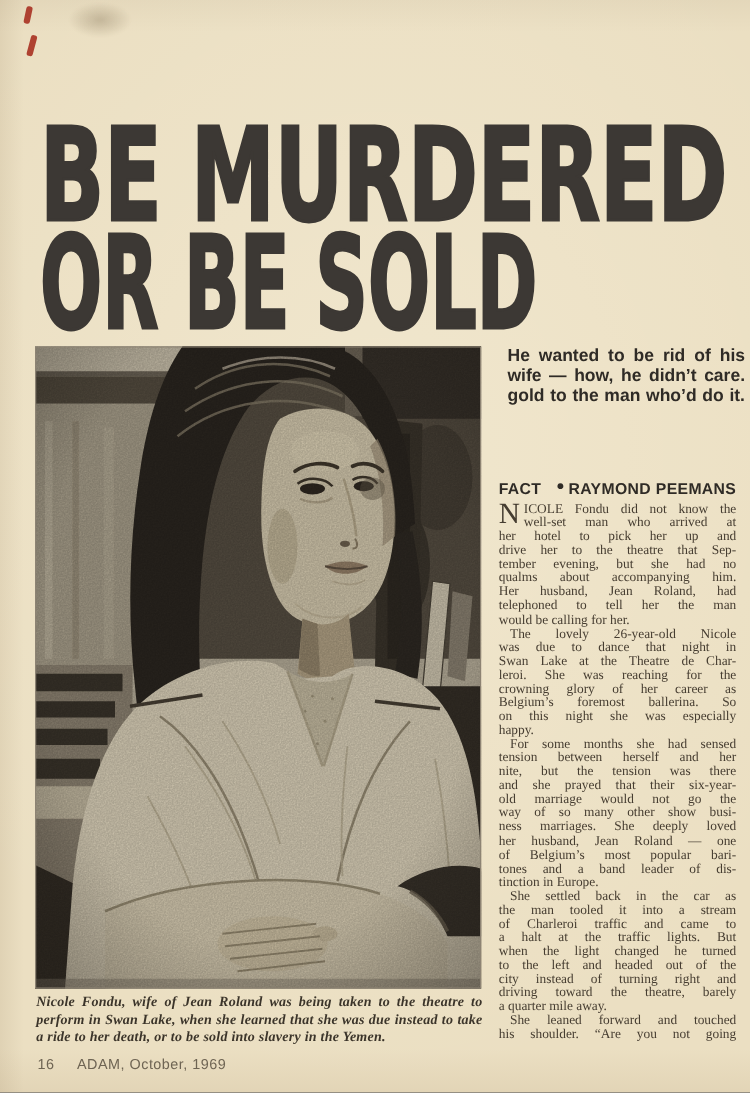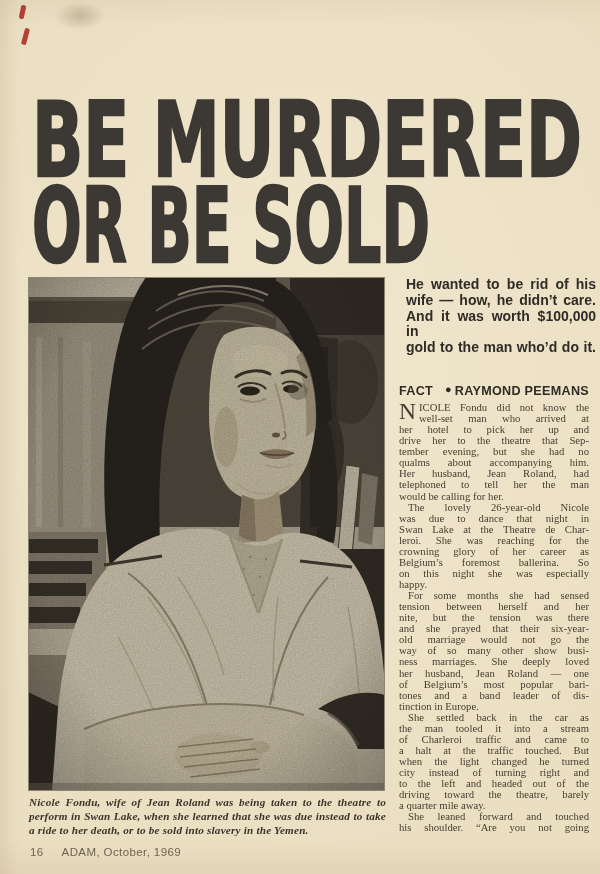--- a/index.html
+++ b/index.html
@@ -213,21 +213,20 @@
 
     <rect x="0" y="506" width="357" height="8" fill="#8a8070" opacity=".5"></rect>
     <rect x="0" y="0" width="357" height="514" fill="url(#vig)"></rect>
     <rect x="0" y="0" width="357" height="514" filter="url(#grain)" opacity=".22"></rect>
     <rect x="0.5" y="0.5" width="356" height="513" fill="none" stroke="#8d8373" stroke-width="1"></rect>
   </svg>
 
   <div class="standfirst">
     <div class="sl">He wanted to be rid of his</div>
     <div class="sl">wife — how, he didn’t care.</div>
-    <div class="sl">And it was worth $100,000 in</div>
     <div class="sl">gold to the man who’d do it.</div>
   </div>
 
   <div class="byline">
     <span>FACT</span>
     <span class="dot">●</span>
     <span class="author">RAYMOND PEEMANS</span>
   </div>
 
   <div class="bodycol">
@@ -263,24 +262,24 @@
       <div class="bl">ness marriages. She deeply loved</div>
       <div class="bl">her husband, Jean Roland — one</div>
       <div class="bl">of Belgium’s most popular bari-</div>
       <div class="bl">tones and a band leader of dis-</div>
       <div class="bl end">tinction in Europe.</div>
     </div>
     <div>
       <div class="bl ind">She settled back in the car as</div>
       <div class="bl">the man tooled it into a stream</div>
       <div class="bl">of Charleroi traffic and came to</div>
-      <div class="bl">a halt at the traffic touched. But</div>
+      <div class="bl">a halt at the traffic lights. But</div>
       <div class="bl">when the light changed he turned</div>
+      <div class="bl">to the left and headed out of the</div>
       <div class="bl">city instead of turning right and</div>
-      <div class="bl">to the left and headed out of the</div>
       <div class="bl">driving toward the theatre, barely</div>
       <div class="bl end">a quarter mile away.</div>
     </div>
     <div>
       <div class="bl ind">She leaned forward and touched</div>
       <div class="bl">his shoulder. “Are you not going</div>
     </div>
   </div>
 
   <div class="caption">

